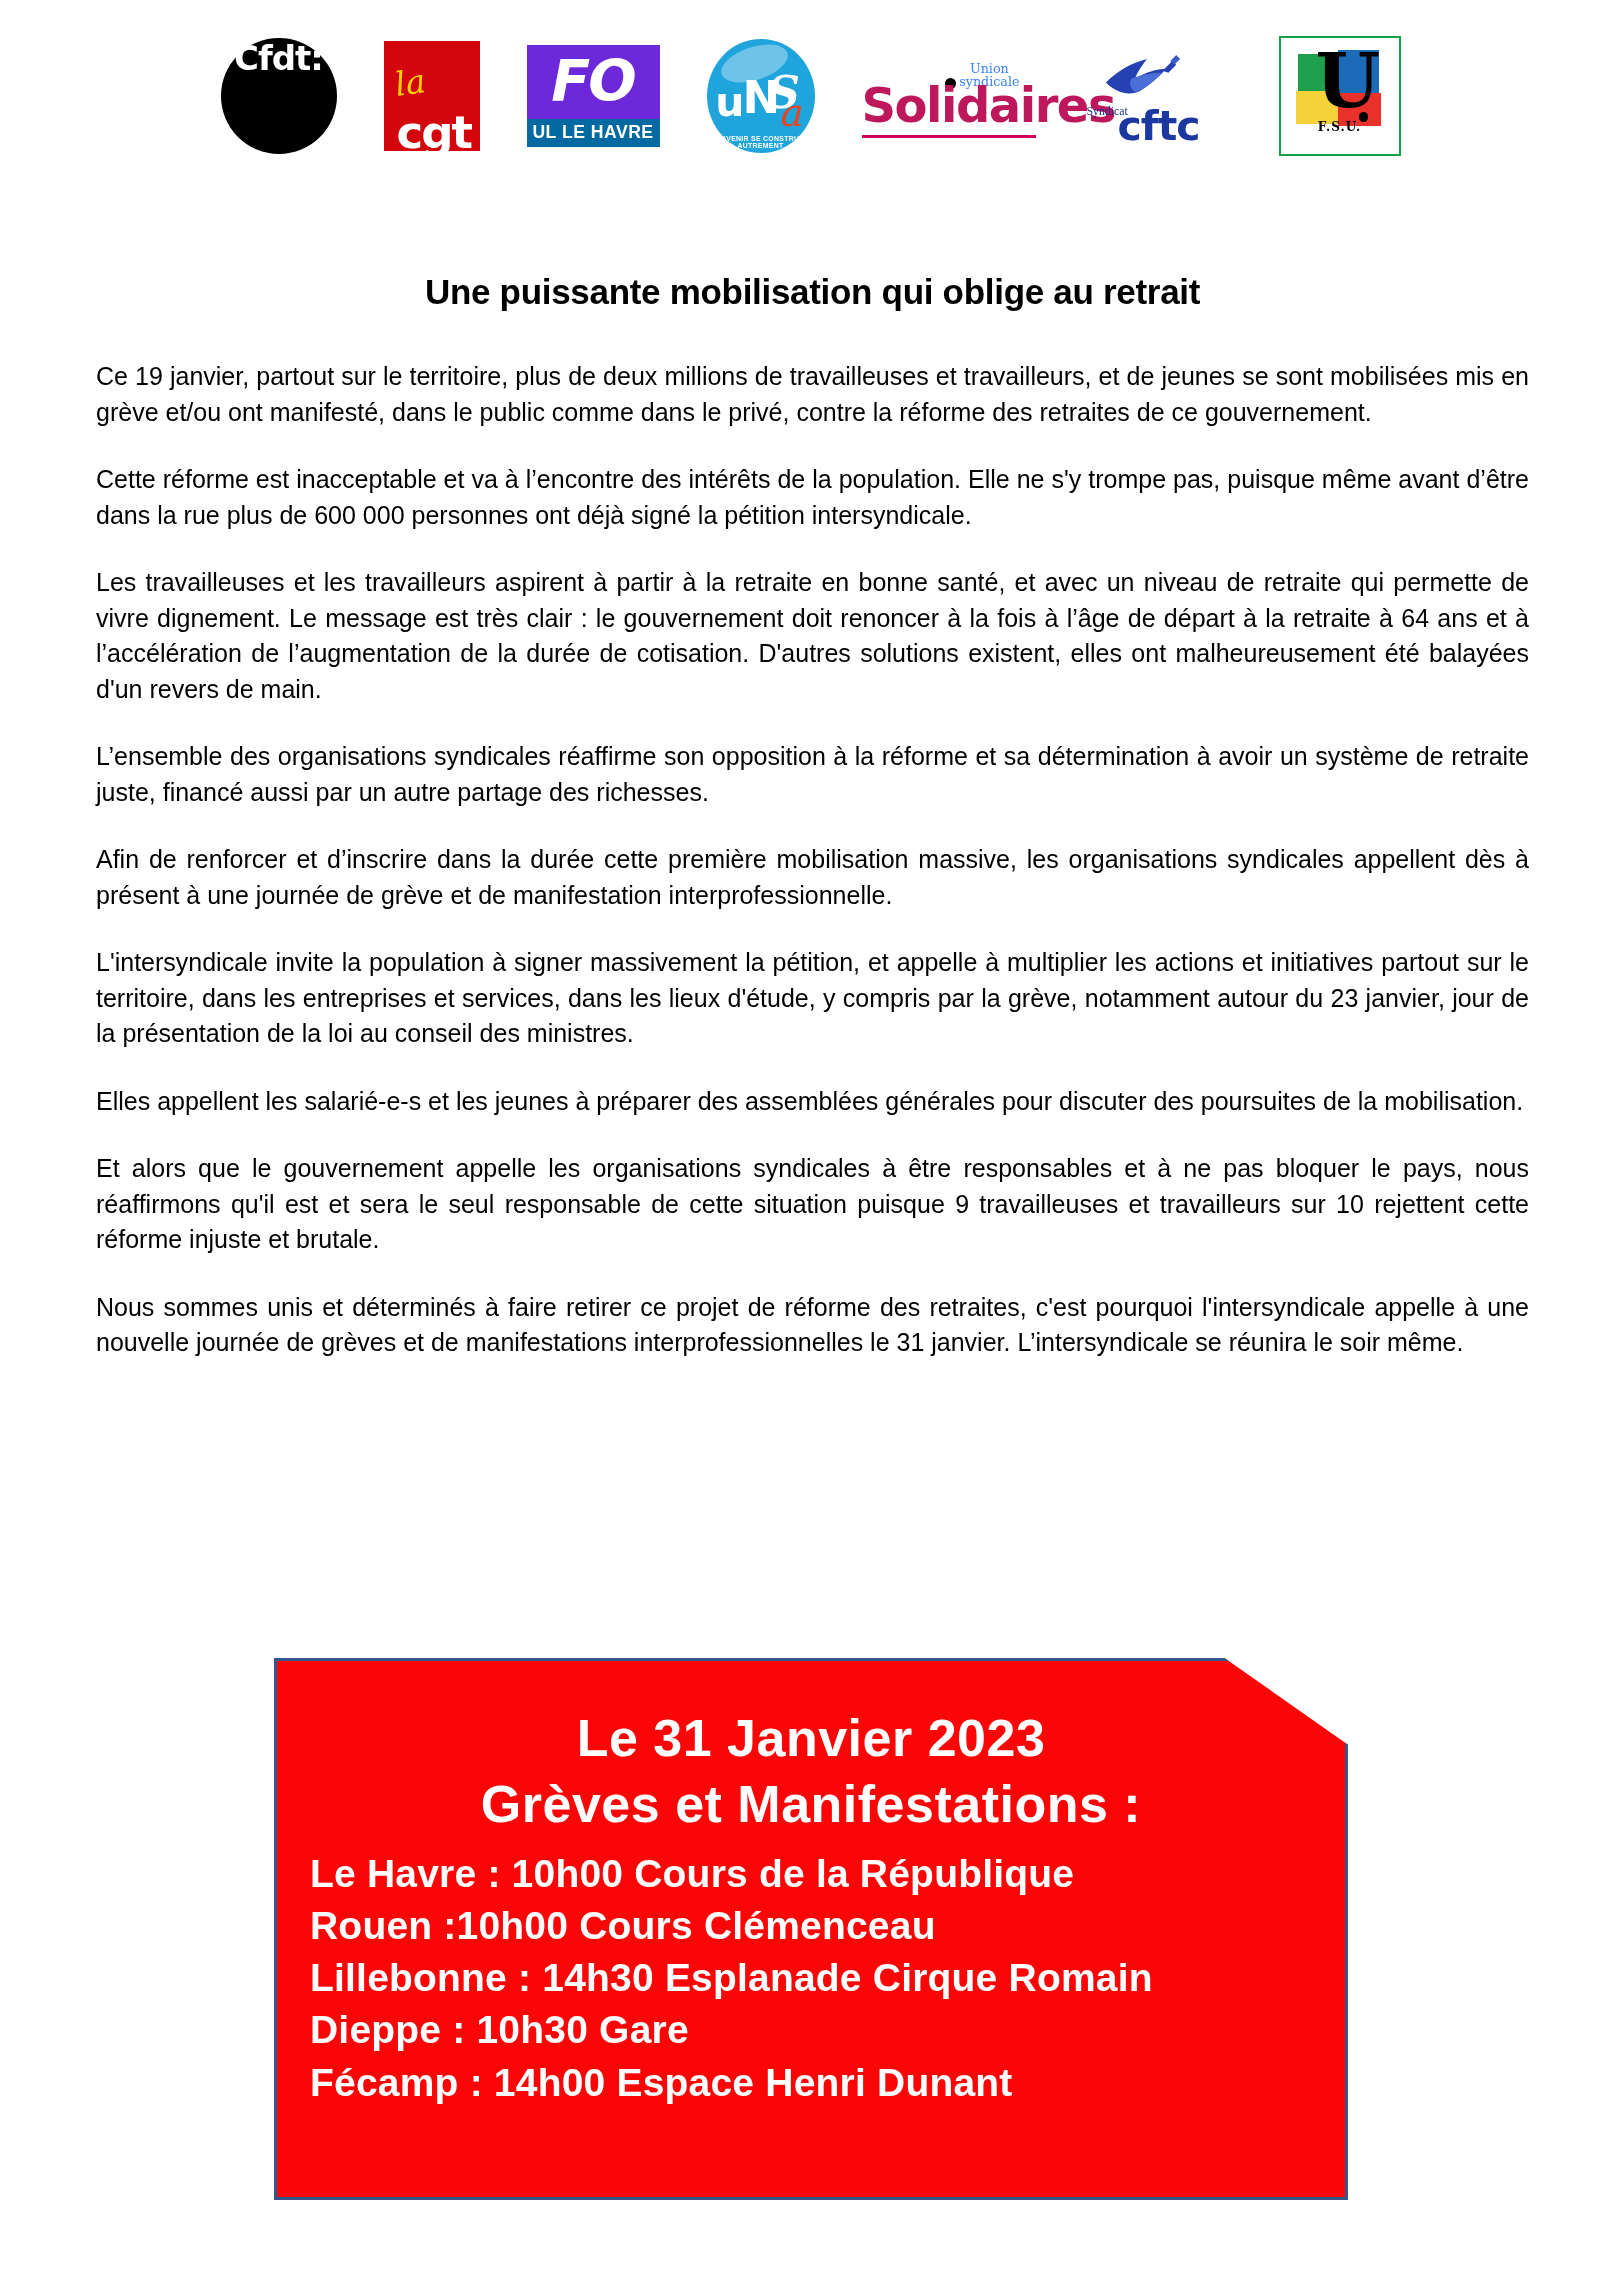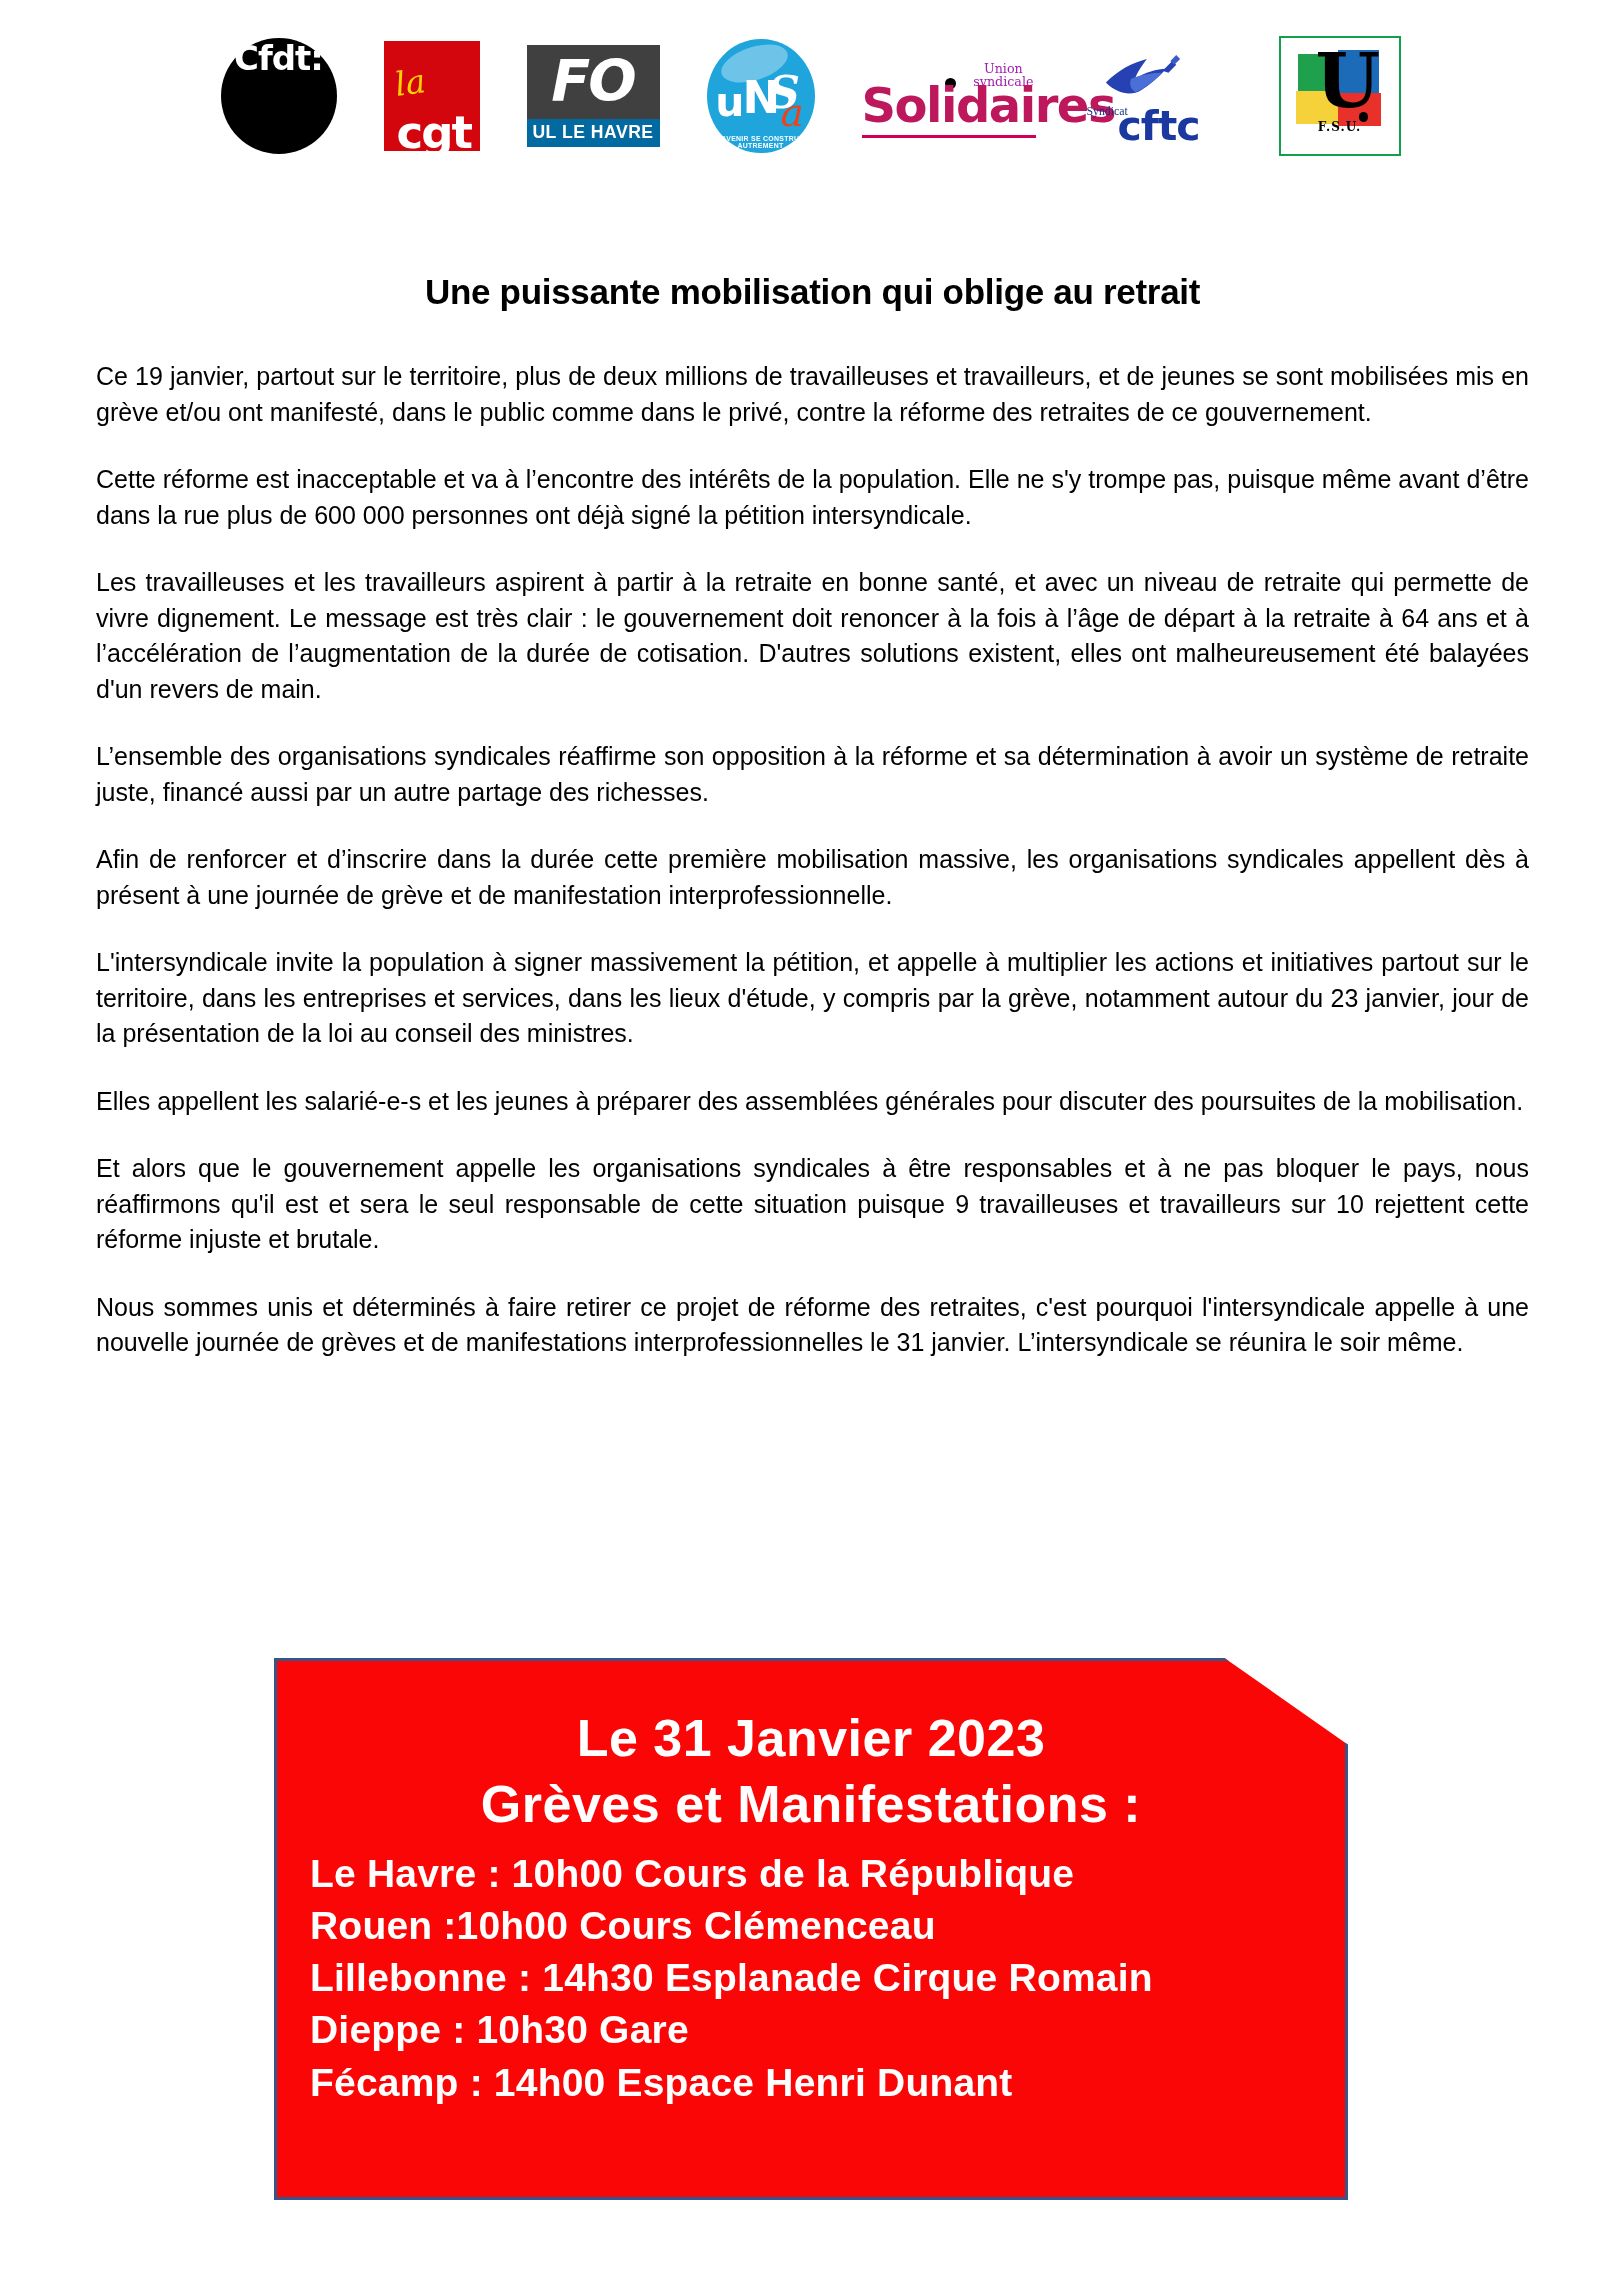--- a/index.html
+++ b/index.html
@@ -82,21 +82,21 @@
 
   
   .fo-wrap {
     display: flex;
     flex-direction: column;
     align-items: center;
   }
   .fo-box {
     width: 133px;
     height: 74px;
-    background: #404040;
+    background: #6d28d9;
     display: flex;
     align-items: center;
     justify-content: center;
   }
   .fo-letters {
     color: #FFFFFF;
     font-size: 57px;
     font-weight: bold;
     font-style: italic;
     font-family: "DejaVu Sans", sans-serif;
@@ -186,27 +186,27 @@
   }
 
   
   .solid {
     position: relative;
     width: 176px;
     height: 69px;
   }
   .solid-union {
     position: absolute;
-    right: 4px;
+    right: 18px;
     top: 0;
     text-align: center;
     font-family: "DejaVu Serif", serif;
     font-size: 12.7px;
     line-height: 1.05;
-    color: #a21caf;
+    color: #3b82f6;
   }
   .solid-dot {
     position: absolute;
     right: 82px;
     top: 16.7px;
     width: 10.8px;
     height: 10.8px;
     border-radius: 50%;
     background: #000;
   }

